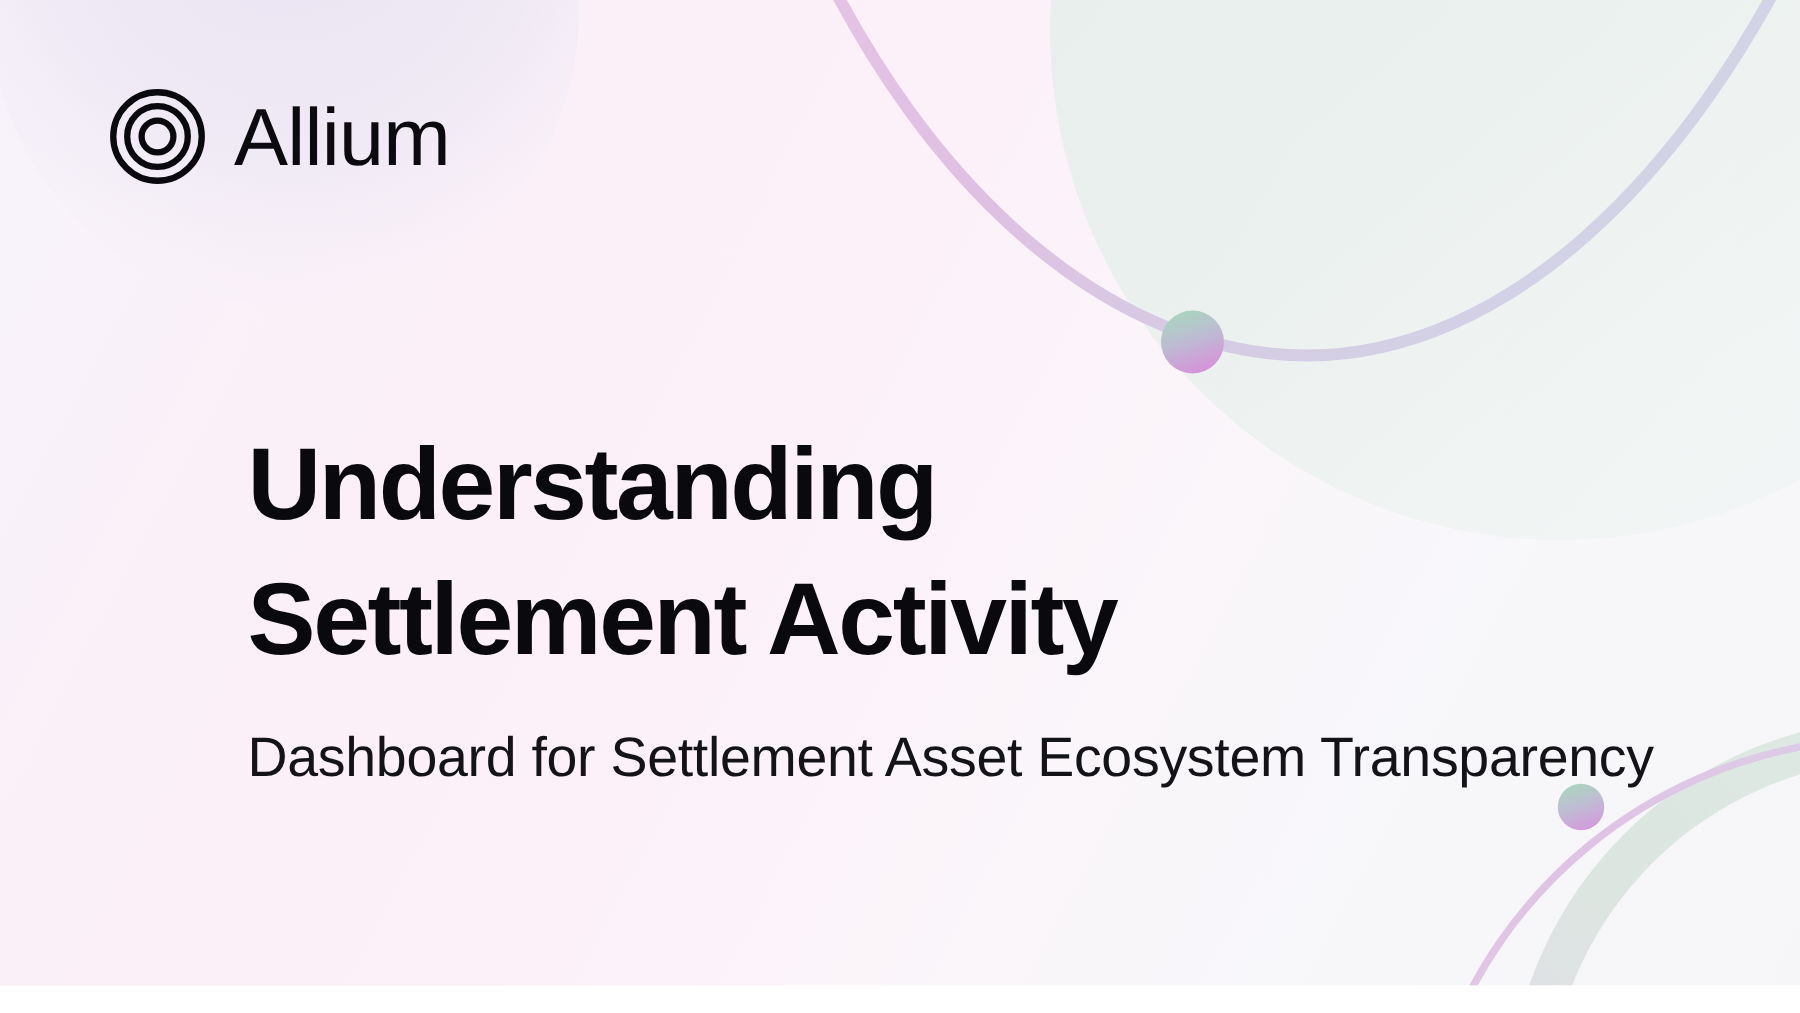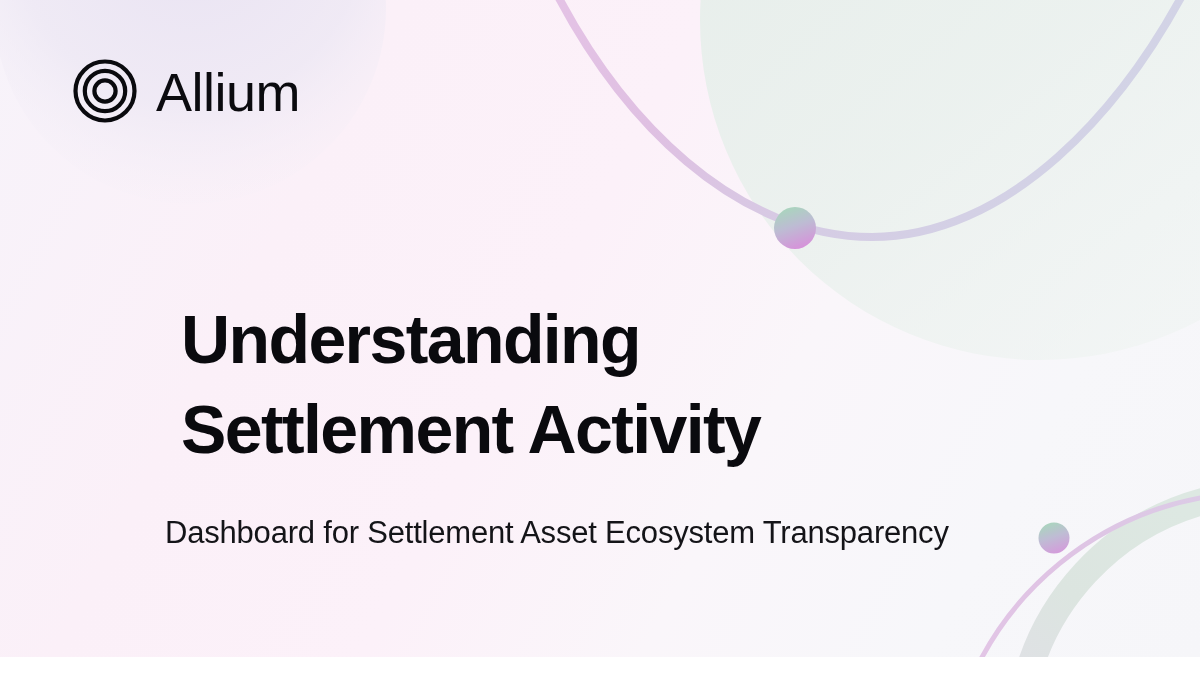--- a/index.html
+++ b/index.html
@@ -69,30 +69,30 @@
     left: 165px;
     top: 278px;
     z-index: 5;
   }
   .headline {
     font-size: 68px;
     font-weight: 700;
     letter-spacing: -1.6px;
     line-height: 90px;
     color: #0A0A0E;
-    margin: 16px;
+    margin: 0;
     white-space: nowrap;
   }
   .headline-line {
     display: block;
   }
   .subtitle {
     margin: 0;
     padding-top: 24px;
-    font-size: 31px;
+    font-size: 37px;
     font-weight: 400;
     letter-spacing: -0.2px;
     line-height: 1.25;
     color: #141418;
     white-space: nowrap;
   }
 </style>
 </head>
 <body>
 

